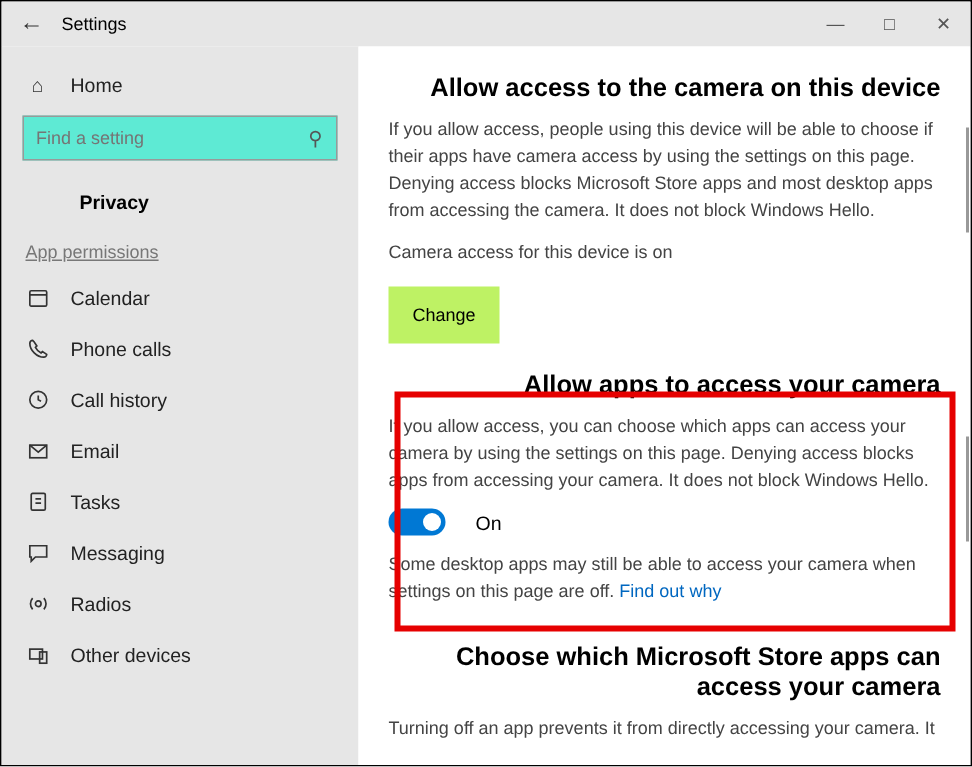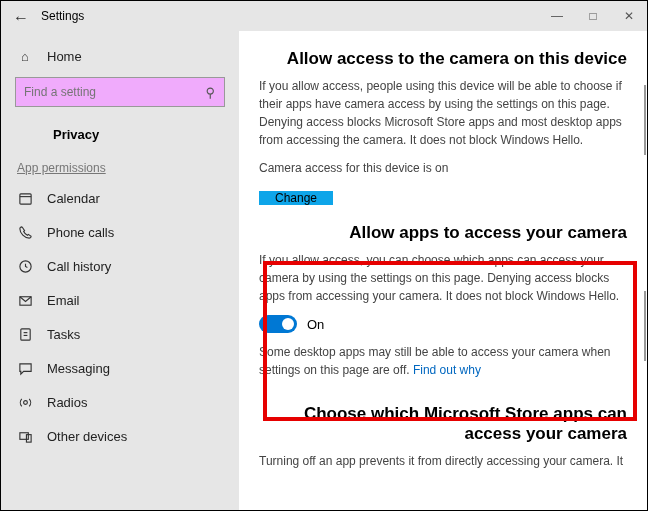--- a/index.html
+++ b/index.html
@@ -8,31 +8,31 @@
   .titlebar { height: 30px; display: flex; align-items: center; background: #e6e6e6; }
   .back { width: 40px; text-align: center; font-size: 16px; color: #333; }
   .title { font-size: 12px; color: #000; }
   .winbtns { position: absolute; right: 0; top: 0; display: flex; }
   .winbtn { width: 36px; height: 30px; display: flex; align-items: center; justify-content: center; color: #555; font-size: 12px; }
   .body { display: flex; height: calc(100% - 30px); }
   .sidebar { width: 238px; background: #e6e6e6; padding: 8px 0; overflow: hidden; }
   .side-item { display: flex; align-items: center; height: 34px; padding: 0 16px; font-size: 13px; color: #222; gap: 14px; }
   .side-item .ico { width: 16px; display: flex; align-items: center; justify-content: center; color: #333; }
   .searchwrap { padding: 4px 14px 10px; }
-  .search { width: 100%; height: 30px; border: 1px solid #999; background: #f0abfc; padding: 0 30px 0 8px; font-size: 12px; color: #666; position: relative; }
+  .search { width: 100%; height: 30px; border: 1px solid #999; background: #5eead4; padding: 0 30px 0 8px; font-size: 12px; color: #666; position: relative; }
   .search-container { position: relative; }
   .search-icon { position: absolute; right: 10px; top: 50%; transform: translateY(-50%); color: #555; font-size: 13px; }
   .bold { font-weight: 600; color: #000; margin-left: 36px; }
   .section-label { font-size: 12px; color: #777; padding: 10px 16px 6px; text-decoration: underline; }
   .content { flex: 1; background: #fff; padding: 18px 20px 0 20px; overflow: hidden; position: relative; }
   h1 { font-size: 24px; font-weight: 600; margin-bottom: 16px; }
   h2 { font-size: 17px; font-weight: 600; margin-bottom: 8px; text-align: right; }
   .para { font-size: 12px; color: #444; line-height: 1.5; margin-bottom: 10px; }
-  .btn { background: #0ea5e9; border: none; padding: 0 16px; font-size: 12px; margin-top: 4px; margin-bottom: 18px; }
-  .toggle-row { display: flex; align-items: center; gap: 10px; margin: 6px 0 10px; }
+  .btn { background: #bef264; border: none; padding: 12px 16px; font-size: 12px; margin-top: 4px; margin-bottom: 18px; }
+  .toggle-row { display: flex; align-items: center; gap: 20px; margin: 6px 0 10px; }
   .toggle { width: 38px; height: 18px; border-radius: 9px; background: #0078d4; position: relative; }
   .toggle::after { content: ""; position: absolute; width: 12px; height: 12px; background: #fff; border-radius: 50%; top: 3px; right: 3px; }
   .toggle-label { font-size: 13px; }
   .link { color: #0067c0; }
   .highlight { position: absolute; border: 4px solid #e60000; pointer-events: none; }
   .hl1 { left: 199px; top: 114px; width: 244px; height: 82px; background: #fff; padding: 10px 14px; pointer-events: auto; }
   .hl2 { left: 262px; top: 260px; width: 374px; height: 160px; }
   .scrollhint { position: absolute; right: 1px; top: 54px; width: 2px; height: 70px; background: #999; }
   .scrollhint2 { position: absolute; right: 1px; top: 260px; width: 2px; height: 70px; background: #999; }
 </style>

